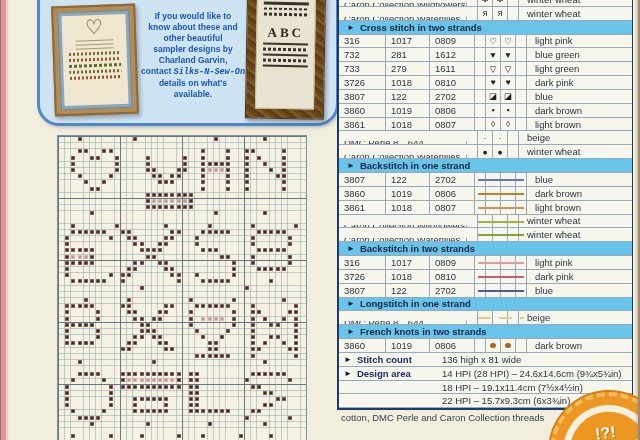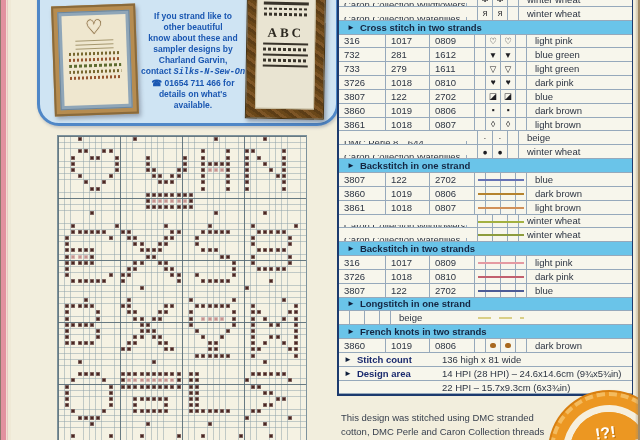--- a/index.html
+++ b/index.html
@@ -126,27 +126,26 @@
         <div class="tiny-line"></div>
         <div class="band"></div>
         <div class="band b2"></div>
         <div class="band b3"></div>
         <div class="band"></div>
         <div class="band b2"></div>
       </div>
     </div>
   </div>
   <div class="info-text" id="info-text">
-      <div>If you strand like to</div>
+      <div>If you would like to</div>
+      <div>know about these and</div>
       <div>other beautiful</div>
-      <div>know about these and</div>
       <div>sampler designs by</div>
       <div>Charland Garvin,</div>
       <div>contact <span class="it">Silks-N-Sew-On</span></div>
-      <div>☎ 01654 711 466 for</div>
       <div>details on what's</div>
       <div>available.</div>
     </div>
 </div>
 
 <div class="frame-b">
   <div class="frame-b-art">
     <div class="dark-band"></div>
     <div class="dark-band dashed"></div>
     <div class="dark-band dashed"></div>
@@ -3323,20 +3322,21 @@
       <div class="kc c-sym"></div>
       <div class="kc c-sym"></div>
       <div class="kc c-g"></div>
       <div class="kc c-name">blue</div>
       <div class="bs-line" style="background: rgb(77, 92, 150);"></div>
     </div>
     <div class="krow section">
       <div class="kc c-name"><span class="tri">►</span>Longstitch in one strand</div>
     </div>
     <div class="krow dash">
+      <div class="kc c-brand">DMC Perle 8 644</div>
       <div class="kc c-g"></div>
       <div class="kc c-sym"></div>
       <div class="kc c-sym"></div>
       <div class="kc c-g"></div>
       <div class="kc c-name">beige</div>
       <div class="bs-dash" style="color: rgb(217, 207, 134);"></div>
     </div>
     <div class="krow section">
       <div class="kc c-name"><span class="tri">►</span>French knots in two strands</div>
     </div>
@@ -3357,26 +3357,29 @@
     <div class="krow spec">
       <div class="kc spec-label"><span class="tri">►</span>Stitch count</div>
       <div class="kc c-name">136 high x 81 wide</div>
     </div>
     <div class="krow spec">
       <div class="kc spec-label"><span class="tri">►</span>Design area</div>
       <div class="kc c-name">14 HPI (28 HPI) – 24.6x14.6cm (9¾x5¾in)</div>
     </div>
     <div class="krow spec">
       <div class="kc spec-label"></div>
+      <div class="kc c-name">18 HPI – 19.1x11.4cm (7½x4½in)</div>
+    </div>
+    <div class="krow spec">
+      <div class="kc spec-label"></div>
       <div class="kc c-name">22 HPI – 15.7x9.3cm (6x3¾in)</div>
     </div>
   </div>
 
 <div class="key-footer">
-  <div>This design was stitched using DMC stranded</div>
   <div>cotton, DMC Perle and Caron Collection threads</div>
 </div>
 
 <div class="badge">
   <div class="badge-ring"></div>
   <div class="badge-center">
     <div class="badge-ex">!?!</div>
     <div class="badge-t1">NEED SOME</div>
   </div>
 </div>

